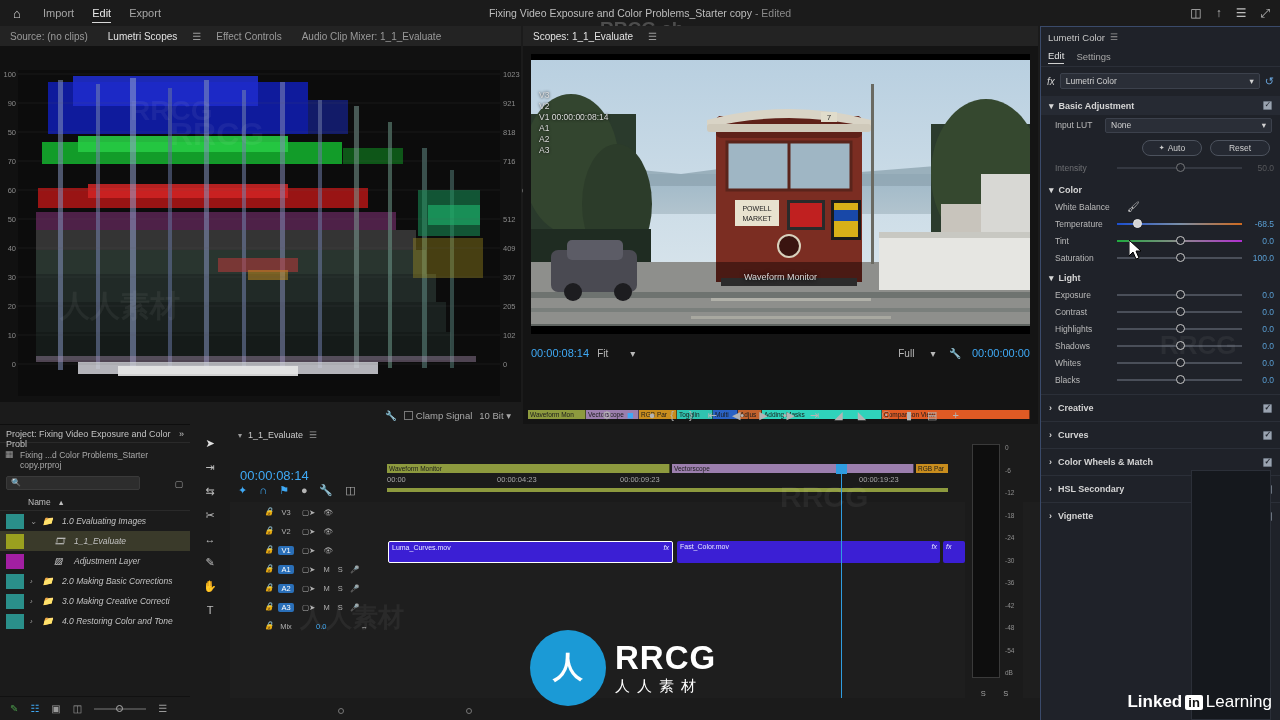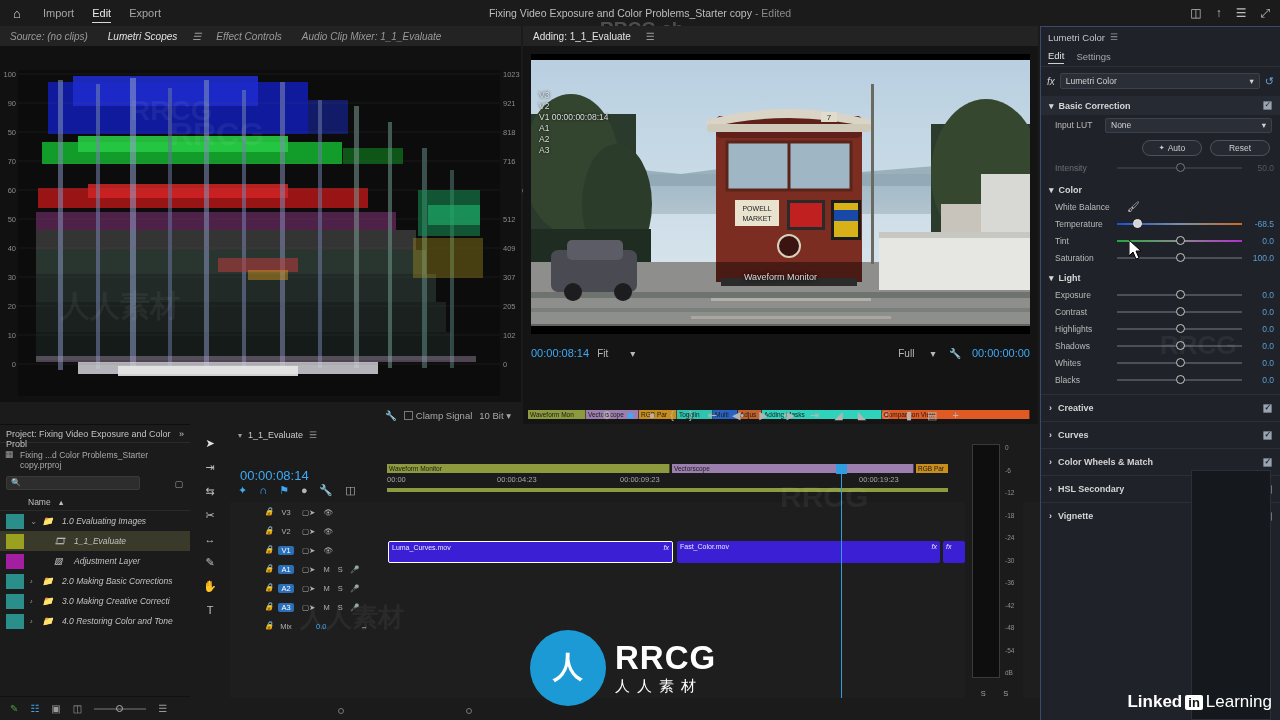--- a/index.html
+++ b/index.html
@@ -207,21 +207,21 @@
     </div>
     <div class="trightico">
       <span>◫</span>
       <span>↑</span>
       <span>☰</span>
       <span>⤢</span>
     </div>
   </div>
   <div class="wm" style="left:600px;top:18px;font-size:19px;color:rgba(255,255,255,.22);">RRCG.ch</div>
 
-  <div class="tabrow" style="left:0;top:26px;width:521px;font-style:italic;">
+  <div class="tabrow" style="left:0;top:26px;width:521px;">
     <div class="ptab">Source: (no clips)</div>
     <div class="ptab active">Lumetri Scopes</div>
     <div class="ham">☰</div>
     <div class="ptab">Effect Controls</div>
     <div class="ptab">Audio Clip Mixer: 1_1_Evaluate</div>
   </div>
 
   <div class="scopes">
     <div class="axL" id="axL">
         <span style="top: 0px;">100</span>
@@ -323,21 +323,21 @@
       <span>
         <span>10 Bit</span>
         <span>▾</span>
       </span>
     </div>
     <div class="wm" style="left:170px;top:70px;font-size:32px;">RRCG</div>
     <div class="wm" style="left:60px;top:240px;font-size:30px;">人人素材</div>
   </div>
 
   <div class="tabrow" style="left:523px;top:26px;width:515px;">
-    <div class="ptab active">Adding: 1_1_Evaluate</div>
+    <div class="ptab active">Scopes: 1_1_Evaluate</div>
     <div class="ham">☰</div>
   </div>
 
   <div class="progmon">
     <div class="pm-video">
       <svg width="499" height="280" viewBox="0 0 499 280">
         <defs>
           <linearGradient id="sky" x1="0" y1="0" x2="0" y2="1">
             <stop offset="0%" stop-color="#b8cfe0"></stop>
               <stop offset="100%" stop-color="#dfe9ee"></stop>
@@ -679,21 +679,21 @@
       <span class="sel">
         <span>Lumetri Color</span>
         <span>▾</span>
       </span>
       <span style="color:#6aa6dd;font-size:11px">↺</span>
     </div>
 
     <div class="lm-sec">
       <span class="lft">
           <span>▾</span>
-        <span>Basic Correction</span>
+        <span>Basic Adjustment</span>
         </span>
       <span class="ckbox"></span>
     </div>
     <div class="lm-row" style="height:20px">
       <span class="lab" style="width:50px">Input LUT</span>
       <span style="flex:1;height:15px;background:#2a2e37;border:1px solid #3c414c;border-radius:2px;
             margin-right:8px;padding:1px 5px;font-size:8.5px;color:#d2d2d2;display:flex;
             justify-content:space-between;align-items:center;">
         <span>None</span>
         <span>▾</span>

